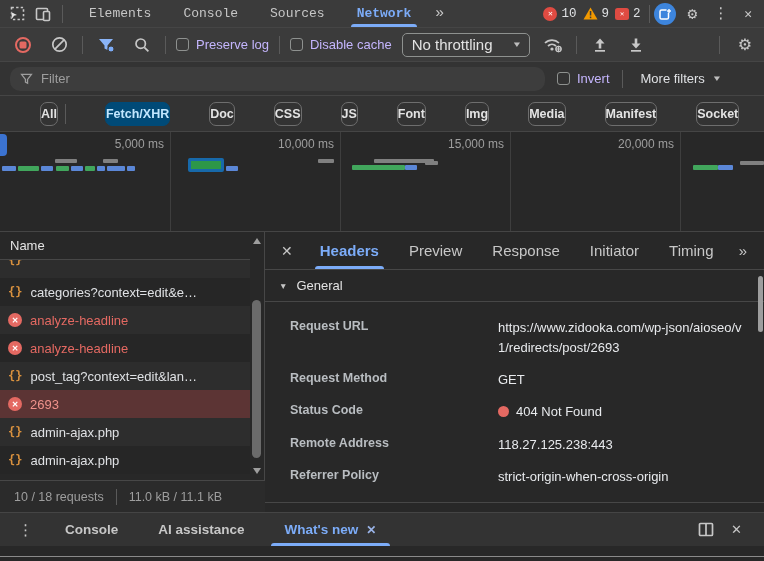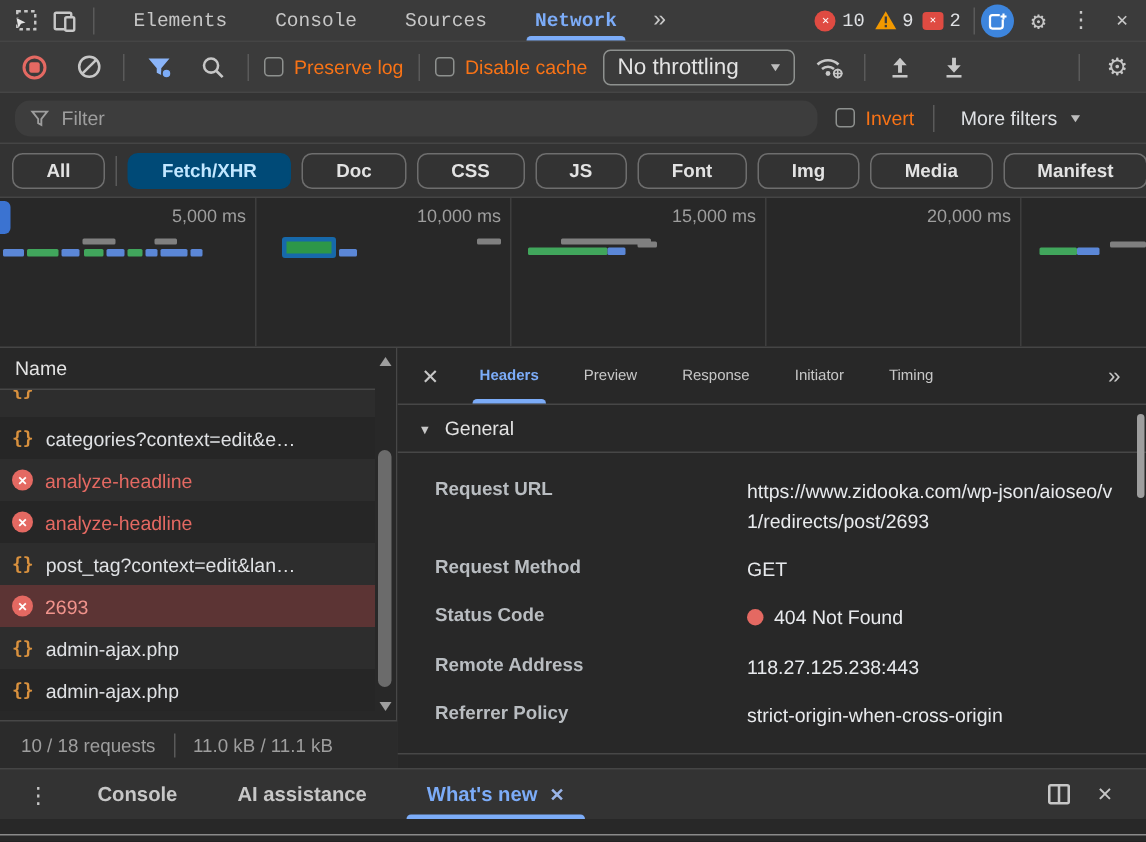--- a/index.html
+++ b/index.html
@@ -36,21 +36,21 @@
   .gear-glyph { font-size:16px; }
   .kebab-glyph { font-size:15px; }
   .close-glyph { font-size:13px; }
 
   
   .net-toolbar { position:absolute; left:0; top:28px; width:764px; height:34px;
     background:#3b3b3b; border-bottom:1px solid #454545;
     display:flex; align-items:center; gap:10px; padding:0 10px; }
   .checkbox-group { display:flex; align-items:center; gap:7px; cursor:pointer; }
   .cbox { width:13px; height:13px; border:1.5px solid #8e918f; border-radius:3px; background:transparent; }
-  .cbox-label { color:#f97316; font-size:13px; }
+  .cbox-label { color:#c4b5fd; font-size:13px; }
   .throttle-select { display:flex; align-items:center; gap:20px; border:1px solid #8e918f;
     border-radius:5px; height:24px; padding:0 9px; cursor:pointer; }
   .throttle-text { font-size:15px; color:#e3e3e3; }
   .mini-arrow { font-size:8px; color:#bdbdbd; transform:scaleX(1.3); }
 
   
   .filter-row { position:absolute; left:0; top:62px; width:764px; height:34px;
     background:#333333; border-bottom:1px solid #454545;
     display:flex; align-items:center; padding:0 10px; gap:12px; }
   .filter-pill { flex:0 0 535px; height:24px; background:#3d3d3d; border-radius:10px;
@@ -58,22 +58,22 @@
   .filter-input { background:transparent; border:none; outline:none; color:#dfe1e4;
     font-family:"Liberation Sans", sans-serif; font-size:13px; flex:1; }
   .filter-input::placeholder { color:#9e9e9e; }
   .more-filters { display:flex; align-items:center; gap:8px; color:#dfe1e4; font-size:13px;
     cursor:pointer; margin-left:6px; }
 
   
   .chips-row { position:absolute; left:0; top:96px; width:764px; height:36px;
     background:#333333; border-bottom:1px solid #454545;
     display:flex; align-items:center; gap:7px; padding:0 8px; }
-  .chip { height:24px; border:1px solid #6e6e6e; border-radius:7px; padding:0 22px;
-    display:flex; align-items:center; color:#e3e3e3; font-size:12.5px; font-weight:600; cursor:pointer; }
+  .chip { height:24px; border:1px solid #6e6e6e; border-radius:7px; padding:0 0;
+    display:flex; align-items:center; color:#e3e3e3; font-size:12.5px; font-weight:600; cursor:pointer;margin-left:32px; }
   .chip.active { background:#004a77; border-color:#004a77; color:#c2e7ff; }
 
   
   .timeline { position:absolute; left:0; top:132px; width:764px; height:100px;
     background:#282828; border-bottom:1px solid #454545; overflow:hidden; }
   .tl-grid { position:absolute; top:0; bottom:0; width:1px; background:#3e3e3e; }
   .tl-label { position:absolute; top:5px; width:84px; text-align:right; color:#9e9e9e; font-size:12px; }
   .tl-bar { position:absolute; border-radius:1px; }
   .tl-blue { background:#5b87d7; }
   .tl-green { background:#41a65c; }
@@ -119,21 +119,21 @@
   .status-bar { position:absolute; left:0; bottom:0; width:265px; height:32px;
     background:#2b2b2b; border-top:1px solid #474747;
     display:flex; align-items:center; gap:12px; padding-left:14px;
     color:#9e9e9e; font-size:12.5px; white-space:nowrap; overflow:hidden; }
 
   
   .details-panel { position:relative; width:499px; height:280px; background:#282828; overflow:hidden; }
   .det-tabbar { height:38px; display:flex; align-items:center; border-bottom:1px solid #474747; padding:0 8px; }
   .det-close { color:#c7c7c7; font-size:14px; padding:0 12px 0 8px; cursor:pointer; }
   .det-tab { position:relative; height:100%; display:flex; align-items:center; padding:0 15px;
-    color:#c7c7c7; font-size:10px; cursor:pointer; }
+    color:#c7c7c7; font-size:15px; cursor:pointer; }
   .det-tab.active { color:#7cacf8; font-weight:700; }
   .det-more { margin-left:auto; color:#c7c7c7; font-size:15px; padding-right:10px; cursor:pointer; letter-spacing:-1px; }
   .section-header { height:32px; display:flex; align-items:center; gap:9px; padding-left:14px;
     color:#e3e3e3; font-size:13px; border-bottom:1px solid #474747; cursor:pointer; }
   .sec-arrow { font-size:8.5px; color:#c7c7c7; }
   .kv-rows { padding-top:10px; }
   .kv-row { display:flex; padding:6px 14px 6px 25px; }
   .kv-label { flex:0 0 208px; color:#b9bdc1; font-weight:700; font-size:12.5px; padding-top:1px; }
   .kv-value { flex:1; color:#e8eaed; font-size:13px; word-break:break-all; line-height:1.55; }
   .status-dot { display:inline-block; width:11px; height:11px; border-radius:50%; background:#e46962;

